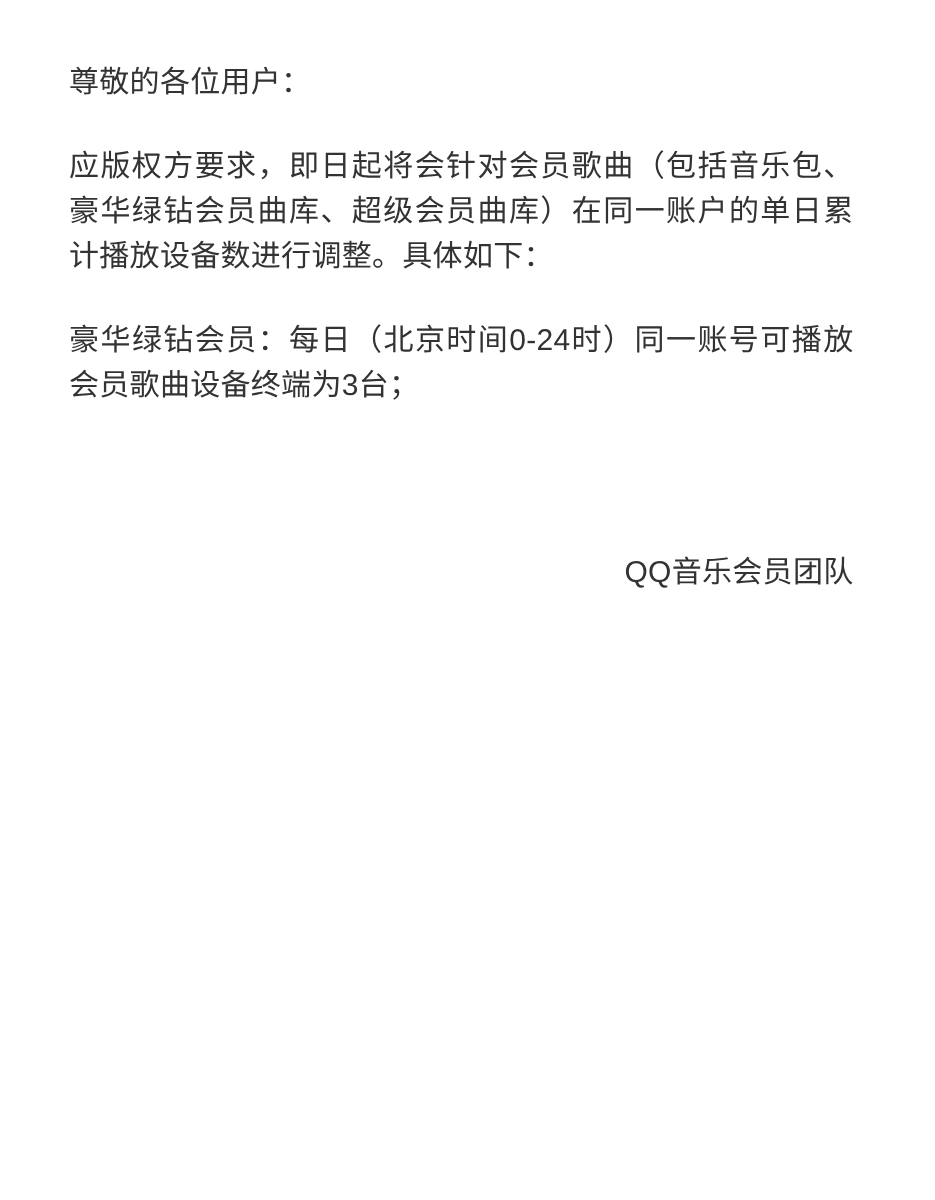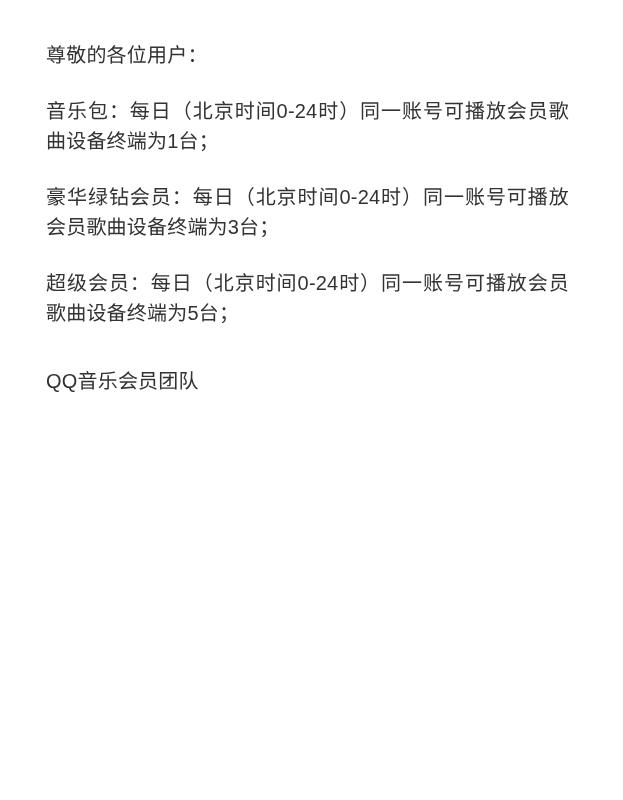--- a/index.html
+++ b/index.html
@@ -26,33 +26,32 @@
     line-height: 30px;
     letter-spacing: 0.2px;
     text-align: justify;
     text-justify: inter-ideograph;
     word-break: break-all;
   }
   .notice p.greeting {
     text-align: left;
   }
   .notice p.signature {
-    margin-top: 38px;
-    text-align: left;
+    margin-top: 95px;
+    text-align: right;
   }
 </style>
 </head>
 <body>
 
 <div class="notice">
   <p class="greeting">尊敬的各位用户：</p>
 
+  <p>应版权方要求，即日起将会针对会员歌曲（包括音乐包、豪华绿钻会员曲库、超级会员曲库）在同一账户的单日累计播放设备数进行调整。具体如下：</p>
 
-  <p>音乐包：每日（北京时间0-24时）同一账号可播放会员歌曲设备终端为1台；</p>
 
   <p>豪华绿钻会员：每日（北京时间0-24时）同一账号可播放会员歌曲设备终端为3台；</p>
 
-  <p>超级会员：每日（北京时间0-24时）同一账号可播放会员歌曲设备终端为5台；</p>
 
 
 
   <p class="signature">QQ音乐会员团队</p>
 </div>
 
 </body></html>

